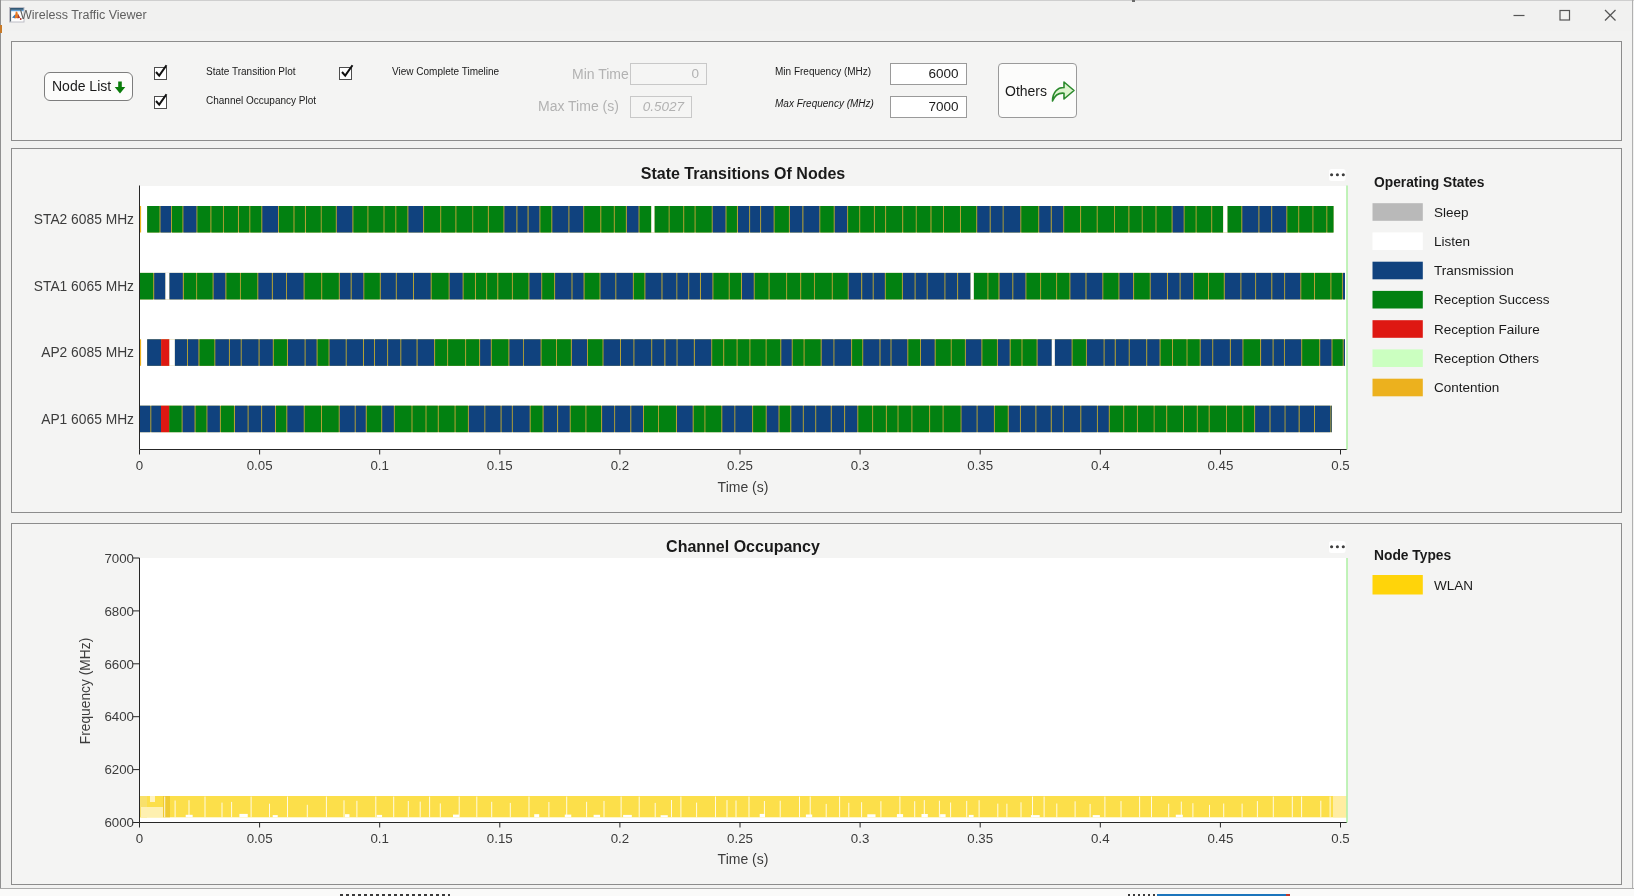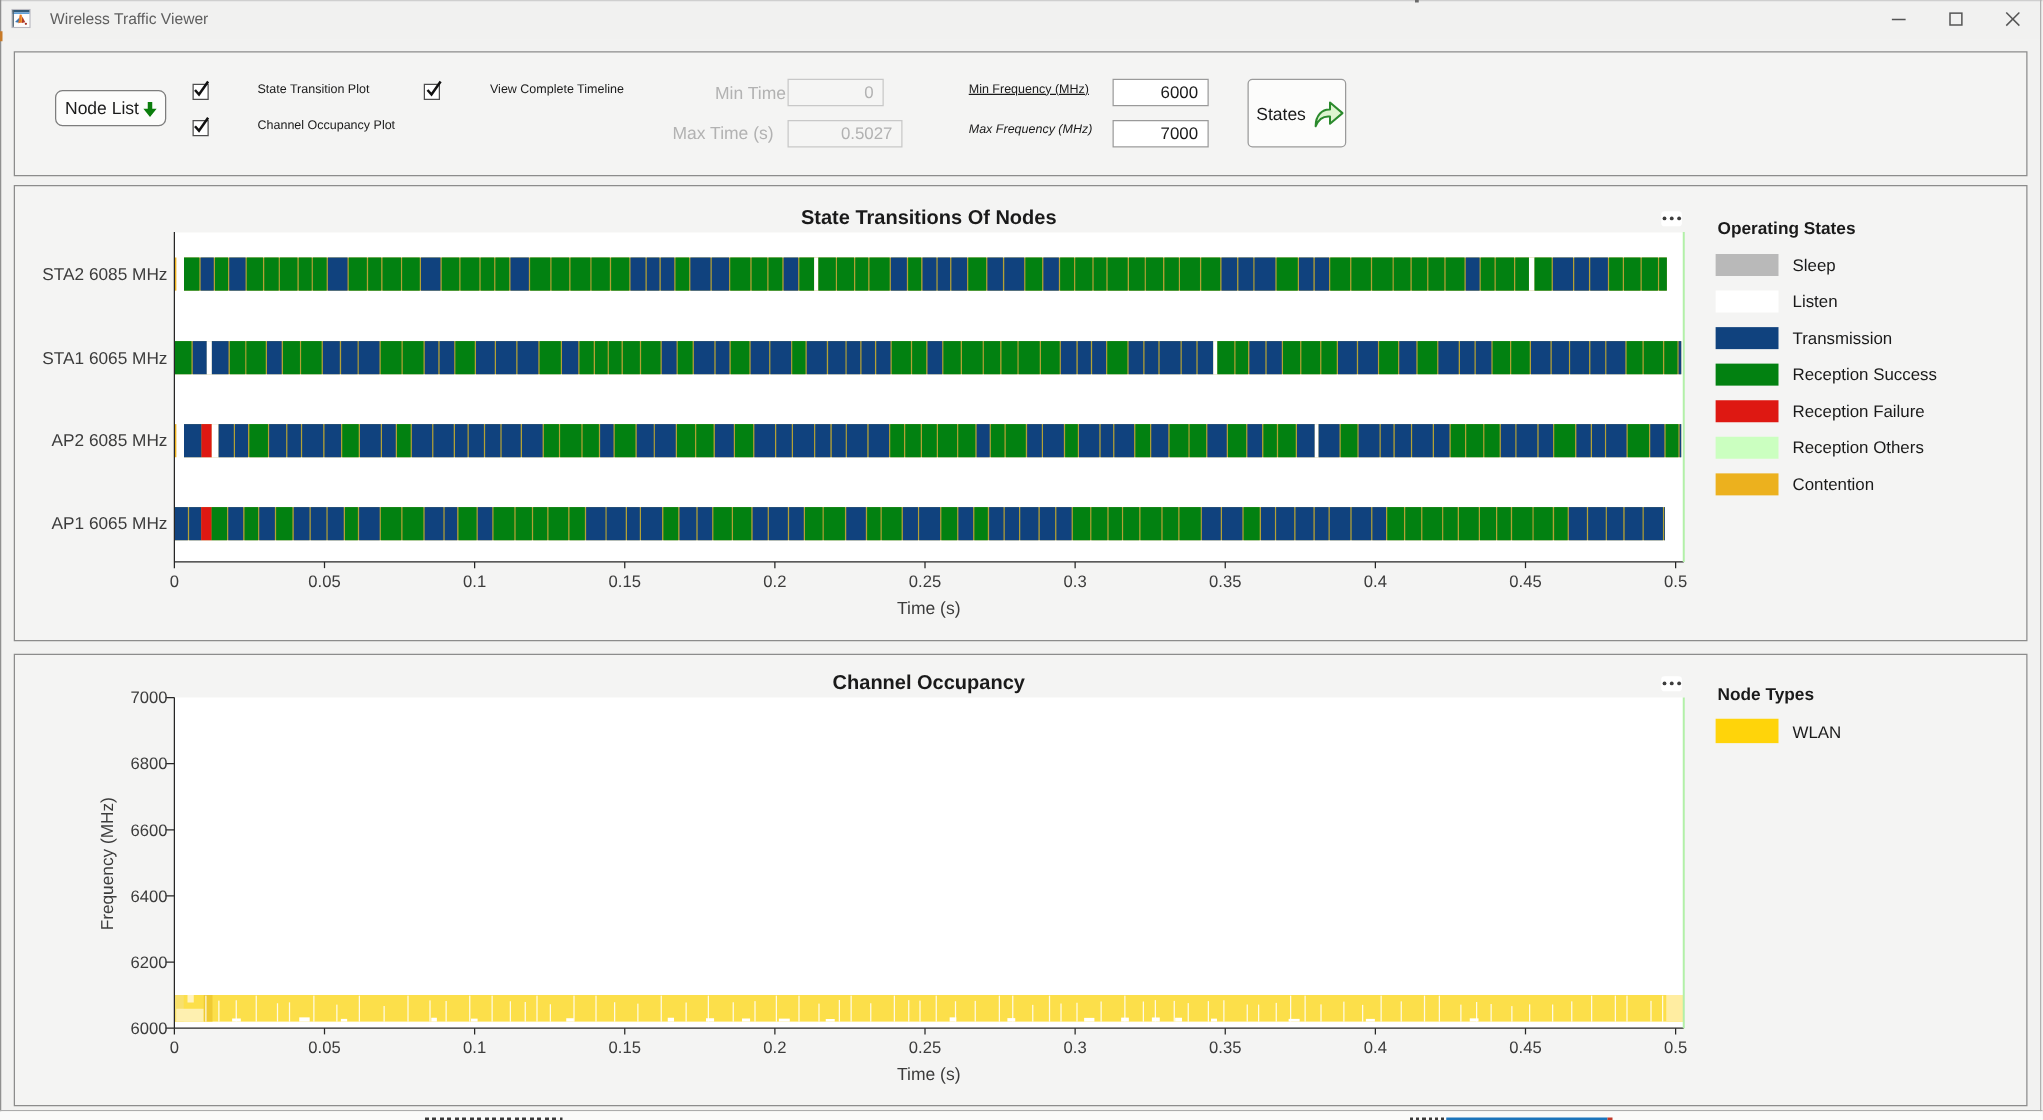--- a/index.html
+++ b/index.html
@@ -17,21 +17,21 @@
   <rect x="0.5" y="0.5" width="14.5" height="14.5" fill="#fdfdfd" stroke="#b8b8c0" stroke-width="0.9"></rect>
   <rect x="1" y="1" width="13.6" height="1.9" fill="#335a77"></rect>
   <rect x="1" y="2.9" width="13.6" height="1.3" fill="#5f9fd6"></rect>
   <rect x="1" y="1" width="1.1" height="13.5" fill="#51626f"></rect>
   <path d="M3,10.5 L6,7.5 L7.6,8.3 L5.8,11.2 Z" fill="#3a78b5"></path>
   <path d="M6.8,4.5 L8.3,4.8 L9.4,10.8 L5.6,11.6 Z" fill="#e87722"></path>
   <path d="M8.2,5 L9,10 L8,10.6 Z" fill="#f5c13d"></path>
   <path d="M8.8,6.2 L11.2,10.8 L8.4,11.4 Z" fill="#b03a2a"></path>
   <circle cx="11.7" cy="12" r="0.9" fill="#a52f22"></circle>
 </svg>
-<div class="abs" style="left:40px;top:8px;font-size:12.5px;color:#5f5f5f;">Wireless Traffic Viewer</div>
+<div class="abs" style="left:20px;top:8px;font-size:12.5px;color:#5f5f5f;">Wireless Traffic Viewer</div>
 <svg class="abs" style="left:1505px;top:5px" width="120" height="22" xmlns="http://www.w3.org/2000/svg">
   <line x1="8.5" y1="10.5" x2="19.5" y2="10.5" stroke="#555" stroke-width="1.2"></line>
   <rect x="55" y="5.5" width="9.5" height="9.5" fill="none" stroke="#555" stroke-width="1.2"></rect>
   <line x1="100" y1="5" x2="110.5" y2="15.5" stroke="#555" stroke-width="1.2"></line>
   <line x1="110.5" y1="5" x2="100" y2="15.5" stroke="#555" stroke-width="1.2"></line>
 </svg>
 
 <div class="panel" style="left:11px;top:41px;width:1611px;height:100px;"></div>
 <div class="abs" style="left:44px;top:72px;width:89px;height:29px;border:1px solid #7d7d7d;border-radius:6px;background:#fcfcfb;padding-left:42px;">
   <span style="position:absolute;left:7px;top:5px;font-size:14px;color:#1a1a1a;">Node List</span>
@@ -50,27 +50,27 @@
   </svg>
 <div class="lbl" style="left:170px;top:94.5px;">Channel Occupancy Plot</div>
 <div class="cb" style="left:339px;top:66.5px;"></div>
 <svg class="abs" style="left:337.5px;top:62px;overflow:visible" width="18" height="18" xmlns="http://www.w3.org/2000/svg">
     <path d="M4,10 L7.2,13.6 L14.5,3.2" stroke="#111" stroke-width="2" fill="none"></path>
   </svg>
 <div class="lbl" style="left:356px;top:65.5px;text-align:right;">View Complete Timeline</div>
 <div class="glbl" style="left:538px;top:65.5px;margin-left:34px;">Min Time (s)</div>
 <div class="dbox" style="left:630px;top:63px;width:77px;">0</div>
 <div class="glbl" style="left:538px;top:97.5px;">Max Time (s)</div>
-<div class="dbox" style="left:630px;top:95.5px;width:92px;">0.5027</div>
-<div class="lbl" style="left:739px;top:65.5px;text-decoration:underline;">Min Frequency (MHz)</div>
+<div class="dbox" style="left:630px;top:95.5px;width:62px;font-style:italic;">0.5027</div>
+<div class="lbl" style="left:739px;top:65.5px;">Min Frequency (MHz)</div>
 <div class="tbox" style="left:889.5px;top:63px;width:77px;">6000</div>
 <div class="lbl" style="left:739px;top:97.5px;font-style:italic;">Max Frequency (MHz)</div>
 <div class="tbox" style="left:889.5px;top:95.5px;width:77px;">7000</div>
 <div class="abs" style="left:998px;top:63px;width:79px;height:55px;border:1px solid #9a9a9a;border-radius:4px;background:#fcfcfb;">
-  <span style="position:absolute;left:6px;top:19px;font-size:14px;color:#1a1a1a;">States</span>
+  <span style="position:absolute;left:6px;top:19px;font-size:14px;color:#1a1a1a;">Others</span>
   <svg style="position:absolute;left:51px;top:15px" width="26" height="25" xmlns="http://www.w3.org/2000/svg">
     <path d="M2.5,22 C2.5,13 8,8.2 14,8.6 L14,3 L24,11.5 L14,20 L14,14.2 C9,13.6 5,16 2.5,22 Z" fill="#ddf4cf" stroke="#2b8a2d" stroke-width="1.6" stroke-linejoin="round"></path>
   </svg>
 </div>
 
 <div class="panel" style="left:11px;top:148px;width:1611px;height:365px;"></div>
 <div class="abs" style="left:140px;top:186px;width:1207px;height:263px;background:#ffffff;"></div>
 <div class="panel" style="left:11px;top:523px;width:1611px;height:362px;"></div>
 <div class="abs" style="left:140px;top:558px;width:1207px;height:264px;background:#ffffff;"></div>
 <svg width="1611" height="364" style="position:absolute;left:11px;top:148px" xmlns="http://www.w3.org/2000/svg" font-family="Liberation Sans, sans-serif">

